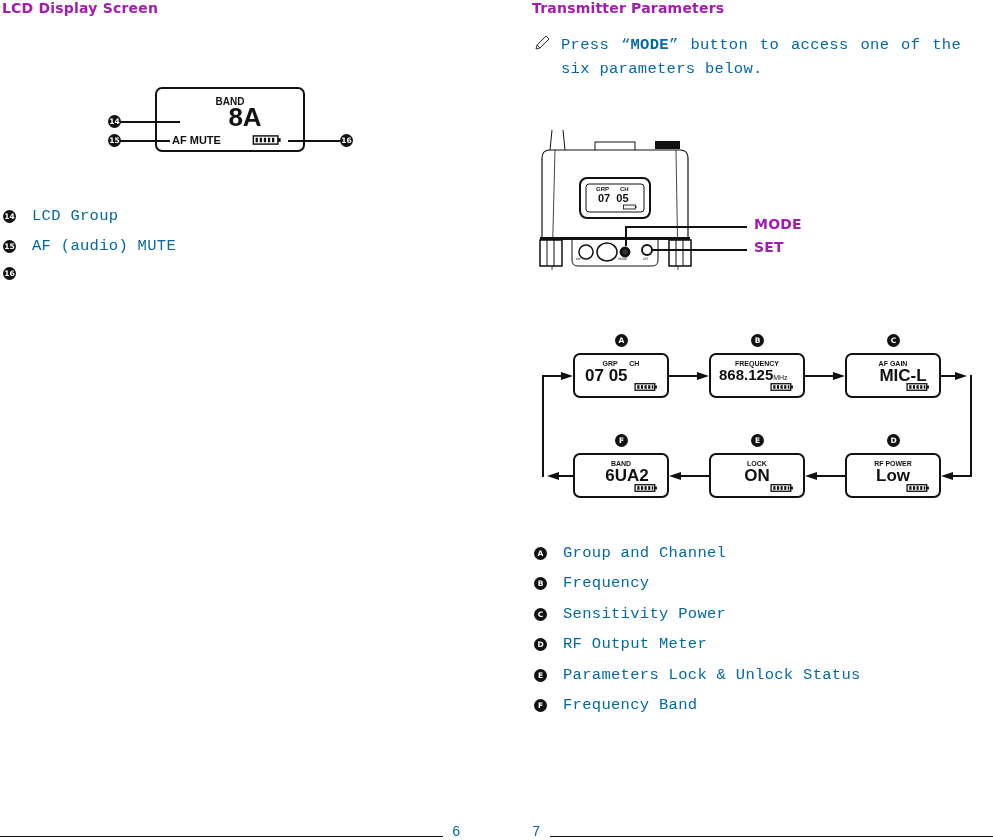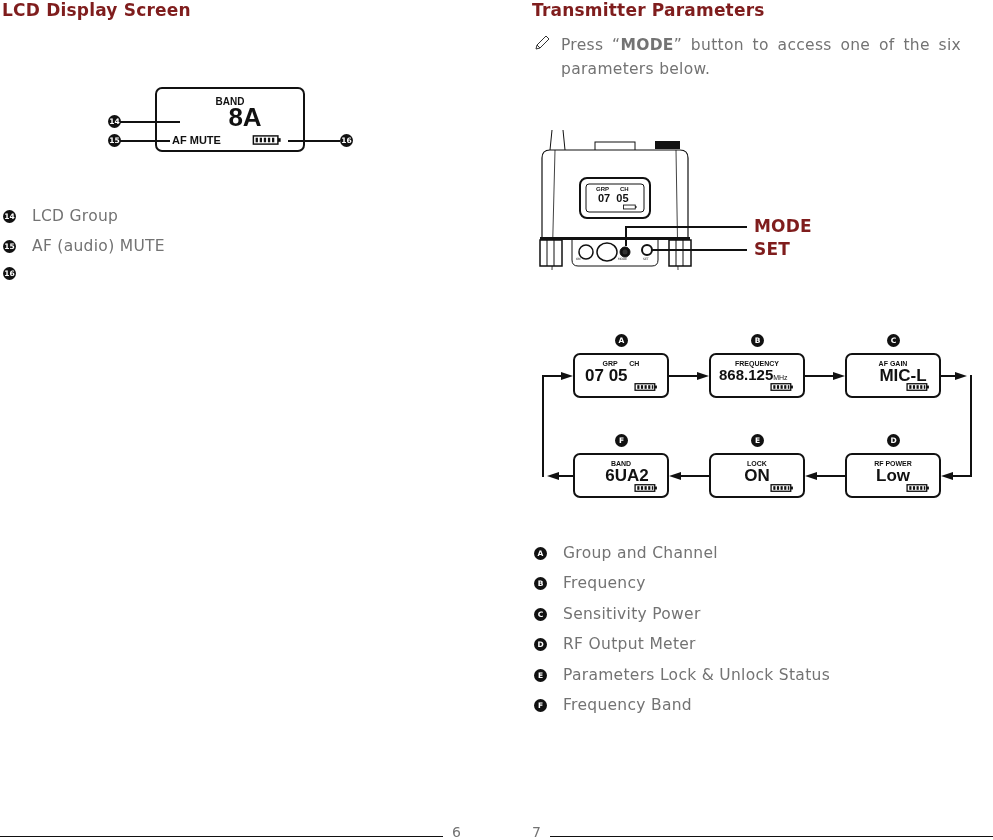--- a/index.html
+++ b/index.html
@@ -1,22 +1,22 @@
 <!DOCTYPE html>
 <html><head>
 <meta charset="utf-8">
 <style>
   * { box-sizing: border-box; margin: 0; padding: 0; }
   body {
     width: 993px; height: 840px; background: #ffffff; position: relative;
     font-family: "DejaVu Sans", sans-serif; color: #111; overflow: hidden;
   }
   .abs { position: absolute; }
-  .h-title { font-family: "DejaVu Sans", sans-serif; font-weight: bold; font-size: 17px; color: #7f1d1d; letter-spacing: 0.2px; }
-  .body-text { font-size: 15.5px; color: #737373; letter-spacing: 0.3px; }
+  .h-title { font-family: "DejaVu Sans", sans-serif; font-weight: bold; font-size: 14px; color: #a21caf; letter-spacing: 0.2px; }
+  .body-text { font-size: 15.5px; color: #0369a1; letter-spacing: 0.3px; font-family: Liberation Mono, monospace; }
   .badge {
     position: absolute; width: 13px; height: 13px; border-radius: 50%;
     background: #111; color: #fff; font-family: "DejaVu Sans", sans-serif;
     font-size: 7.5px; font-weight: bold; display: flex; align-items: center; justify-content: center;
   }
   .lcd-box {
     position: absolute; border: 2px solid #111; border-radius: 7px; background: #fff;
   }
   .lcd-label { position: absolute; font-family: "Liberation Sans", sans-serif; font-weight: bold; font-size: 8px; color: #111; text-align: center; }
   .lcd-value { position: absolute; font-family: "Liberation Sans", sans-serif; font-weight: bold; color: #111; text-align: center; }

